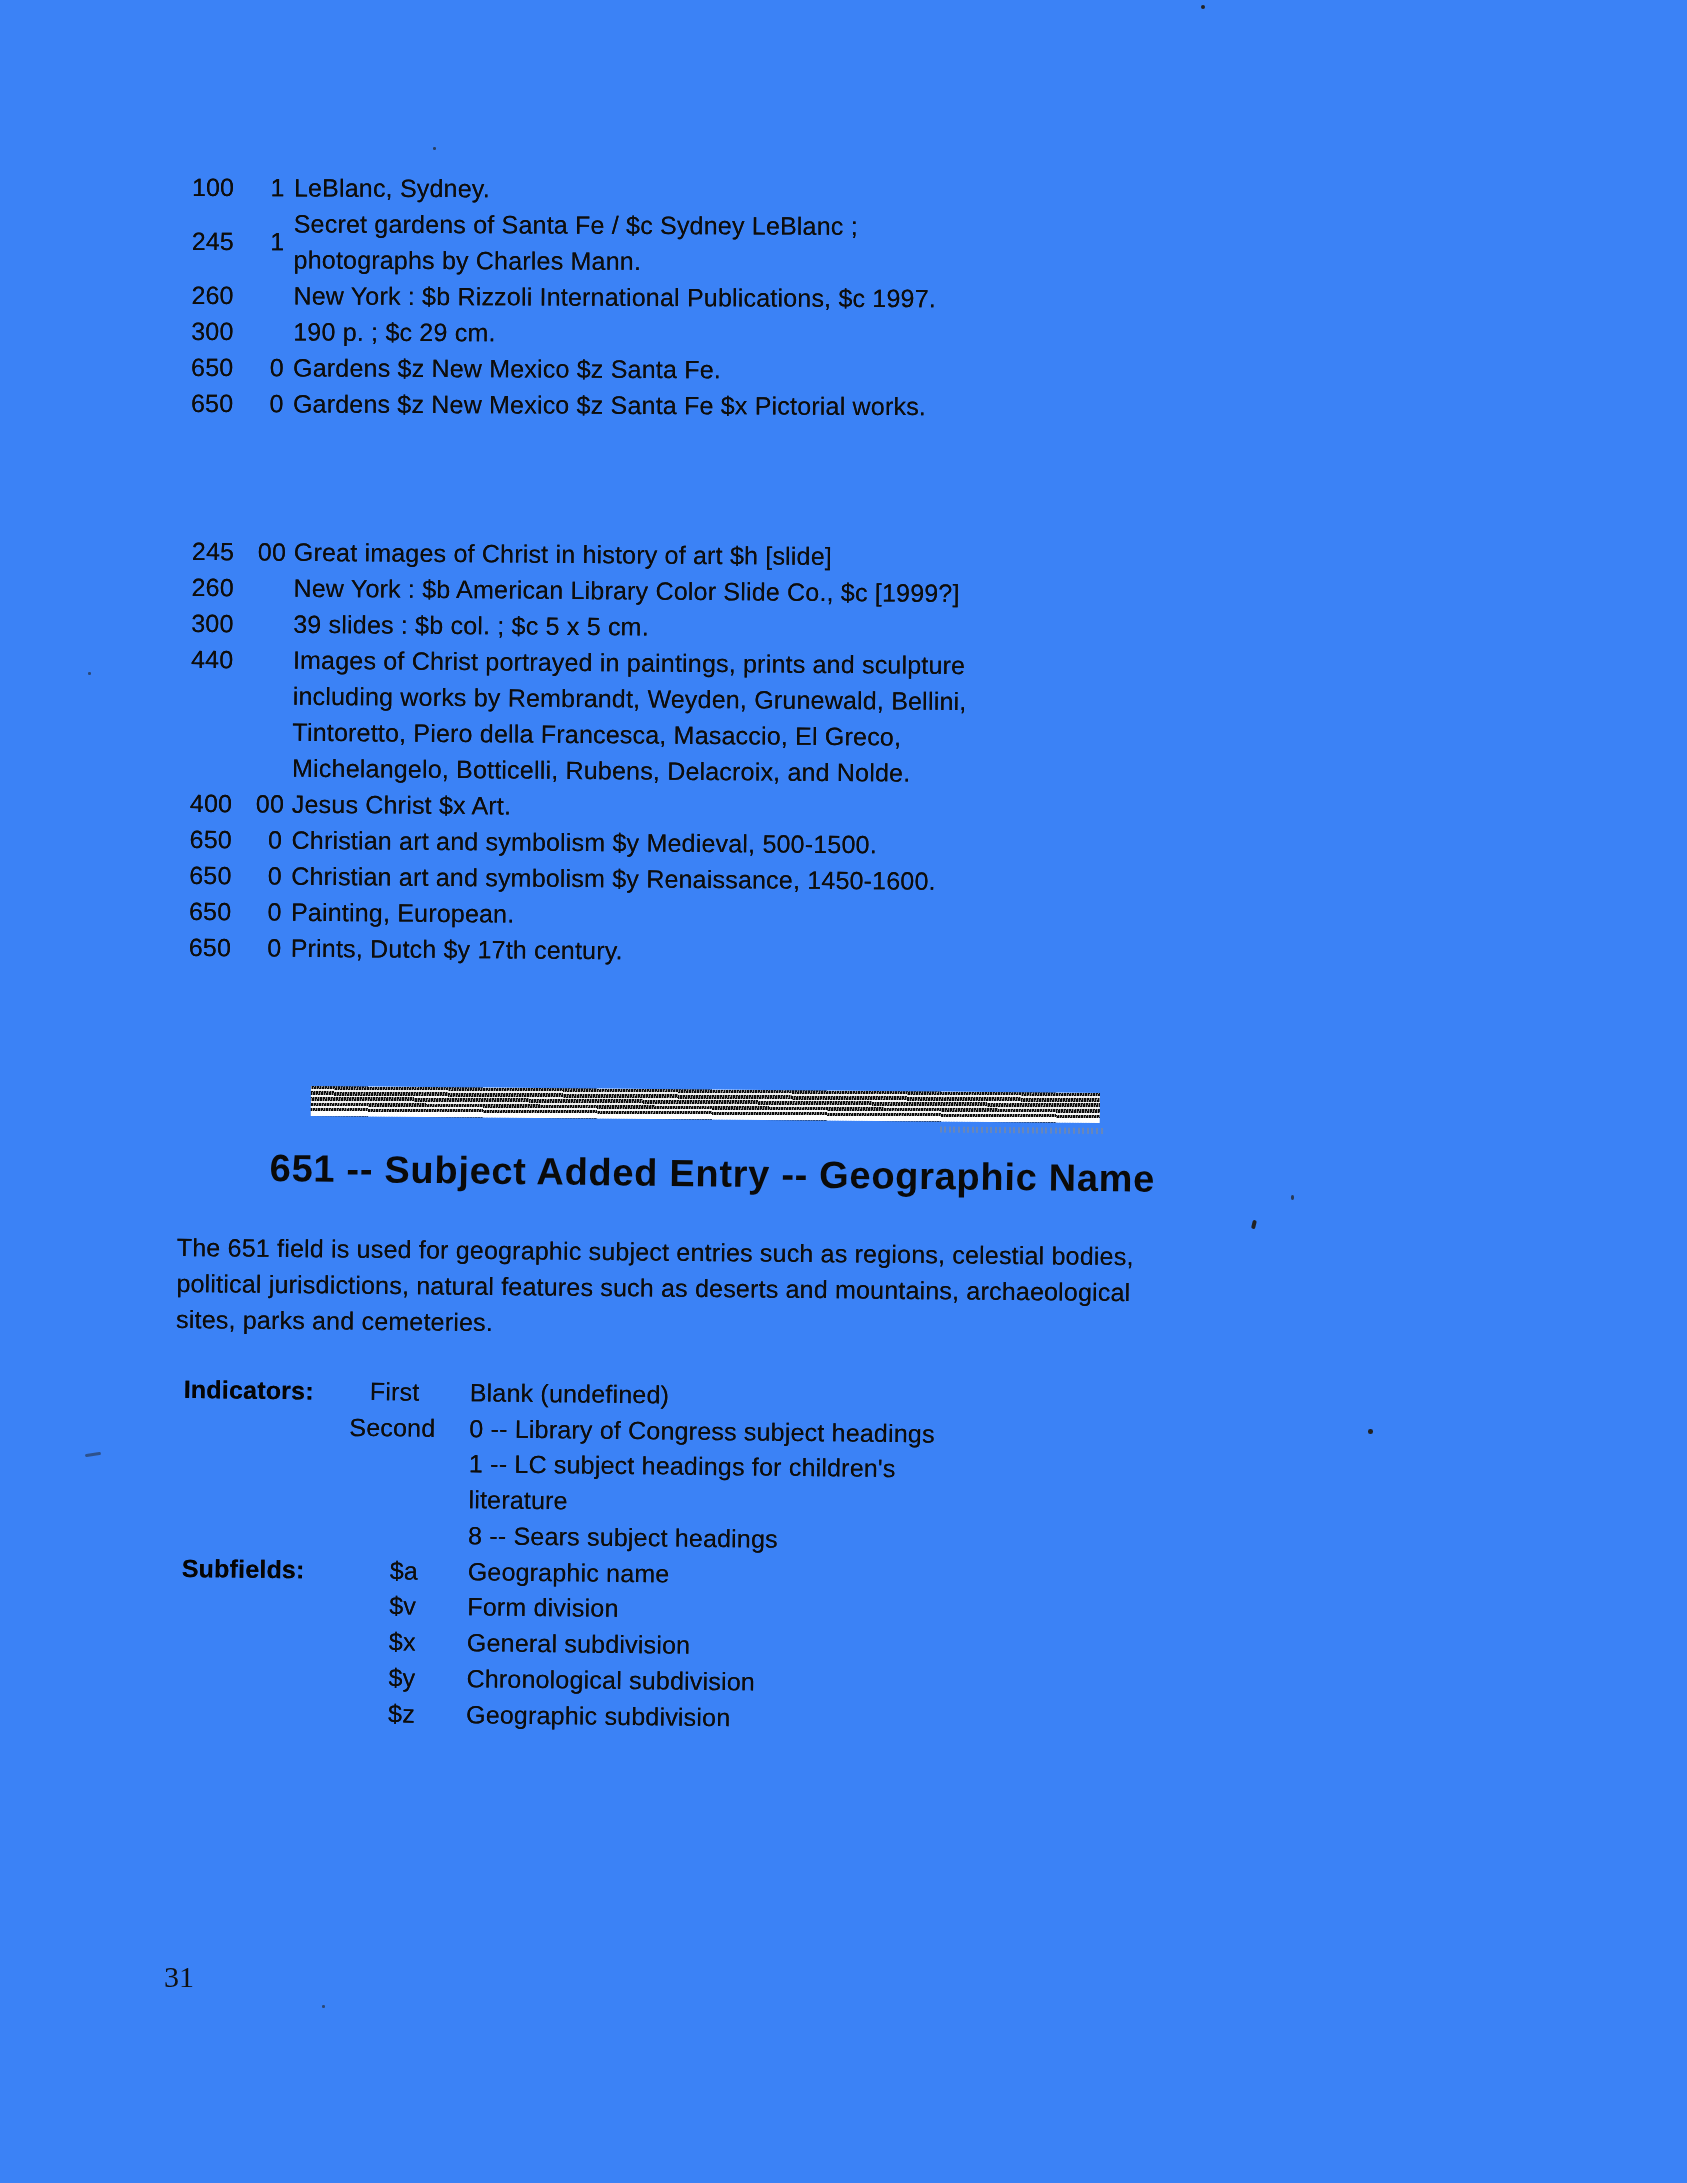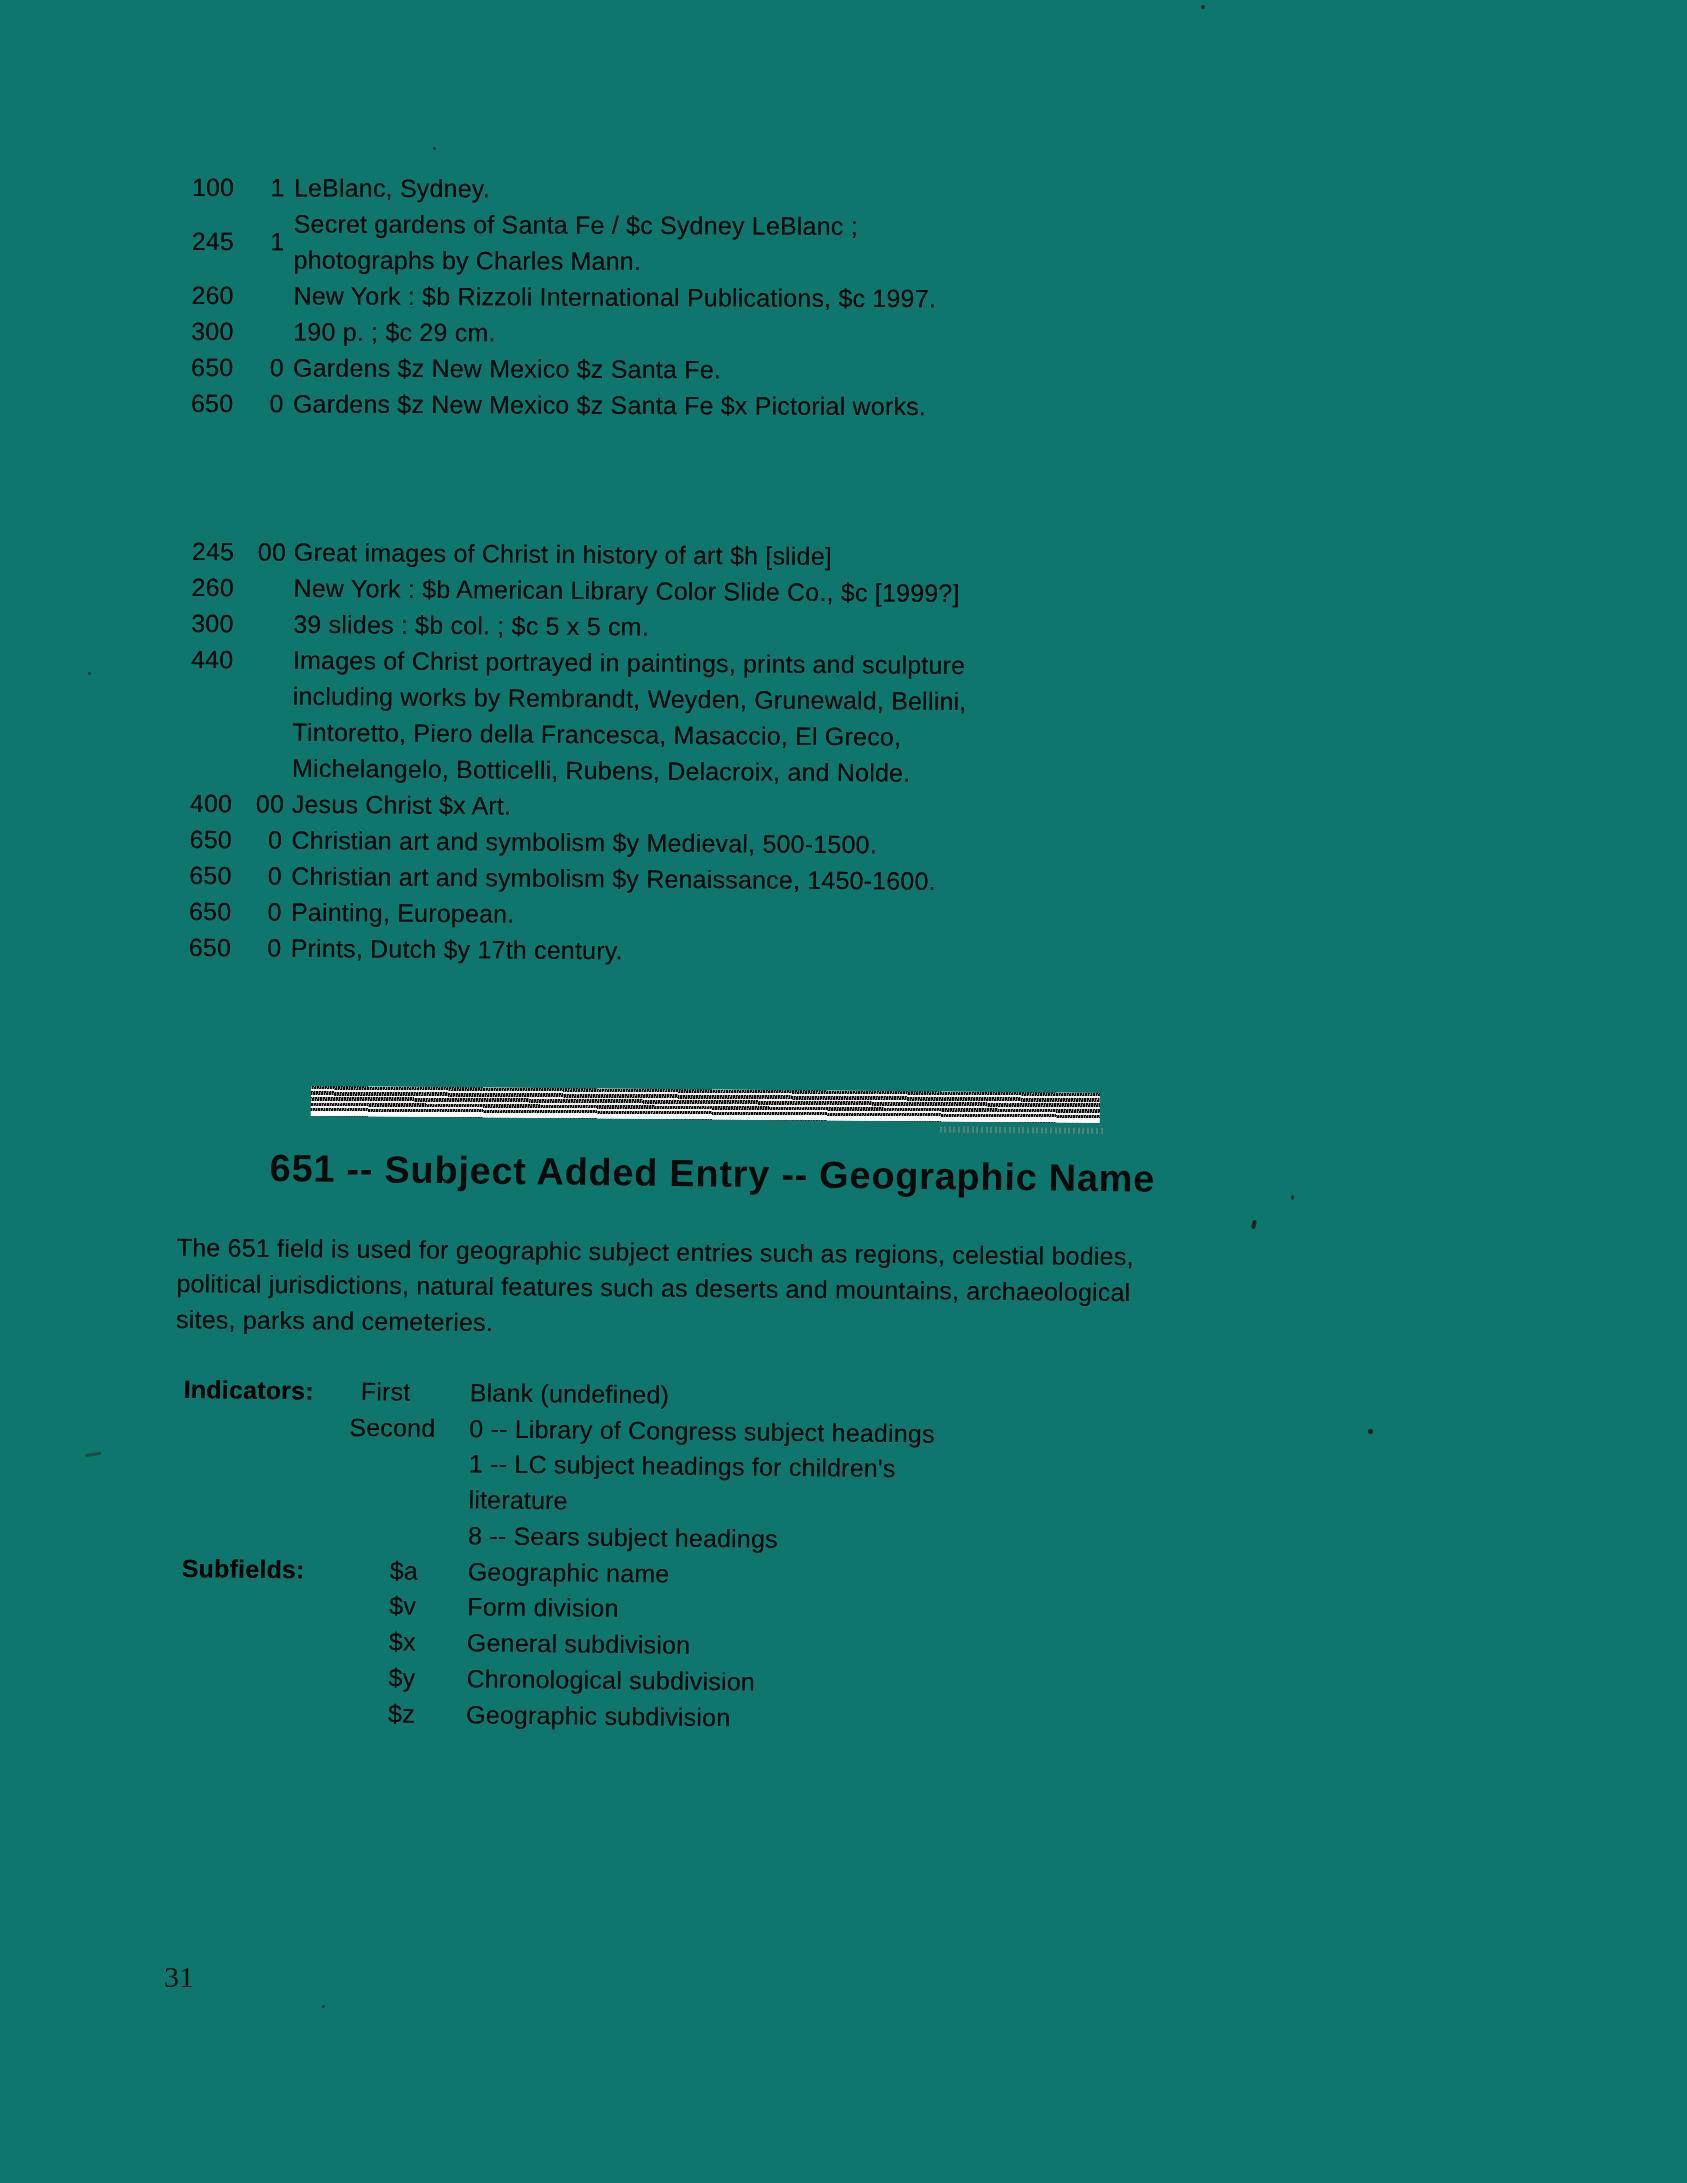--- a/index.html
+++ b/index.html
@@ -1,17 +1,17 @@
 <!DOCTYPE html>
 <html style="font-size:10.6px"><head>
 <meta charset="utf-8">
 <style>
   html,body{margin:0;padding:0;background:#ffffff;}
   .page{
-    position:relative;width:1687px;height:2183px;background:#0f766e;
+    position:relative;width:1687px;height:2183px;background:#3b82f6;
     overflow:hidden;font-family:"Liberation Sans",sans-serif;color:#0d0d0d;
   }
   .scan-text{font-size:25px;letter-spacing:0.2px;color:#0d0d0d;text-shadow:0 0 0.3px #1a1a1a;}
   
   .marc-record{position:absolute;transform-origin:0 0;}
   .mrow{display:flex;align-items:flex-start;}
   .mrow.center{align-items:center;}
   .mtag{width:66px;flex:none;line-height:36px;white-space:nowrap;}
   .mind{width:36px;flex:none;text-align:right;padding-right:9.3px;box-sizing:border-box;line-height:36px;white-space:nowrap;}
   .mval{flex:1;}
@@ -180,21 +180,21 @@
   <h1 class="heading">651  -- Subject Added Entry -- Geographic Name</h1>
 
   <div class="desc scan-text">
     <div class="desc-line">The 651 field is used for geographic subject entries such as regions, celestial bodies,</div>
     <div class="desc-line">political jurisdictions, natural features such as deserts and mountains, archaeological</div>
     <div class="desc-line">sites, parks and cemeteries.</div>
   </div>
 
   <div class="defs scan-text">
     <div class="def-line bold" style="left:0;top:0;">Indicators:</div>
-    <div class="def-line" style="left:177px;top:0;">First</div>
+    <div class="def-line" style="left:186px;top:0;">First</div>
     <div class="def-line" style="left:286px;top:0;">Blank (undefined)</div>
     <div class="def-line" style="left:166px;top:36px;">Second</div>
     <div class="def-line" style="left:286px;top:36px;">0 -- Library of Congress subject headings</div>
     <div class="def-line" style="left:286px;top:71px;">1 -- LC subject headings for children's</div>
     <div class="def-line" style="left:286px;top:107px;">literature</div>
     <div class="def-line" style="left:286px;top:143px;">8 -- Sears subject headings</div>
 
     <div class="def-line bold" style="left:0;top:179px;">Subfields:</div>
     <div class="def-line" style="left:208px;top:179px;">$a</div>
     <div class="def-line" style="left:286px;top:179px;">Geographic name</div>

